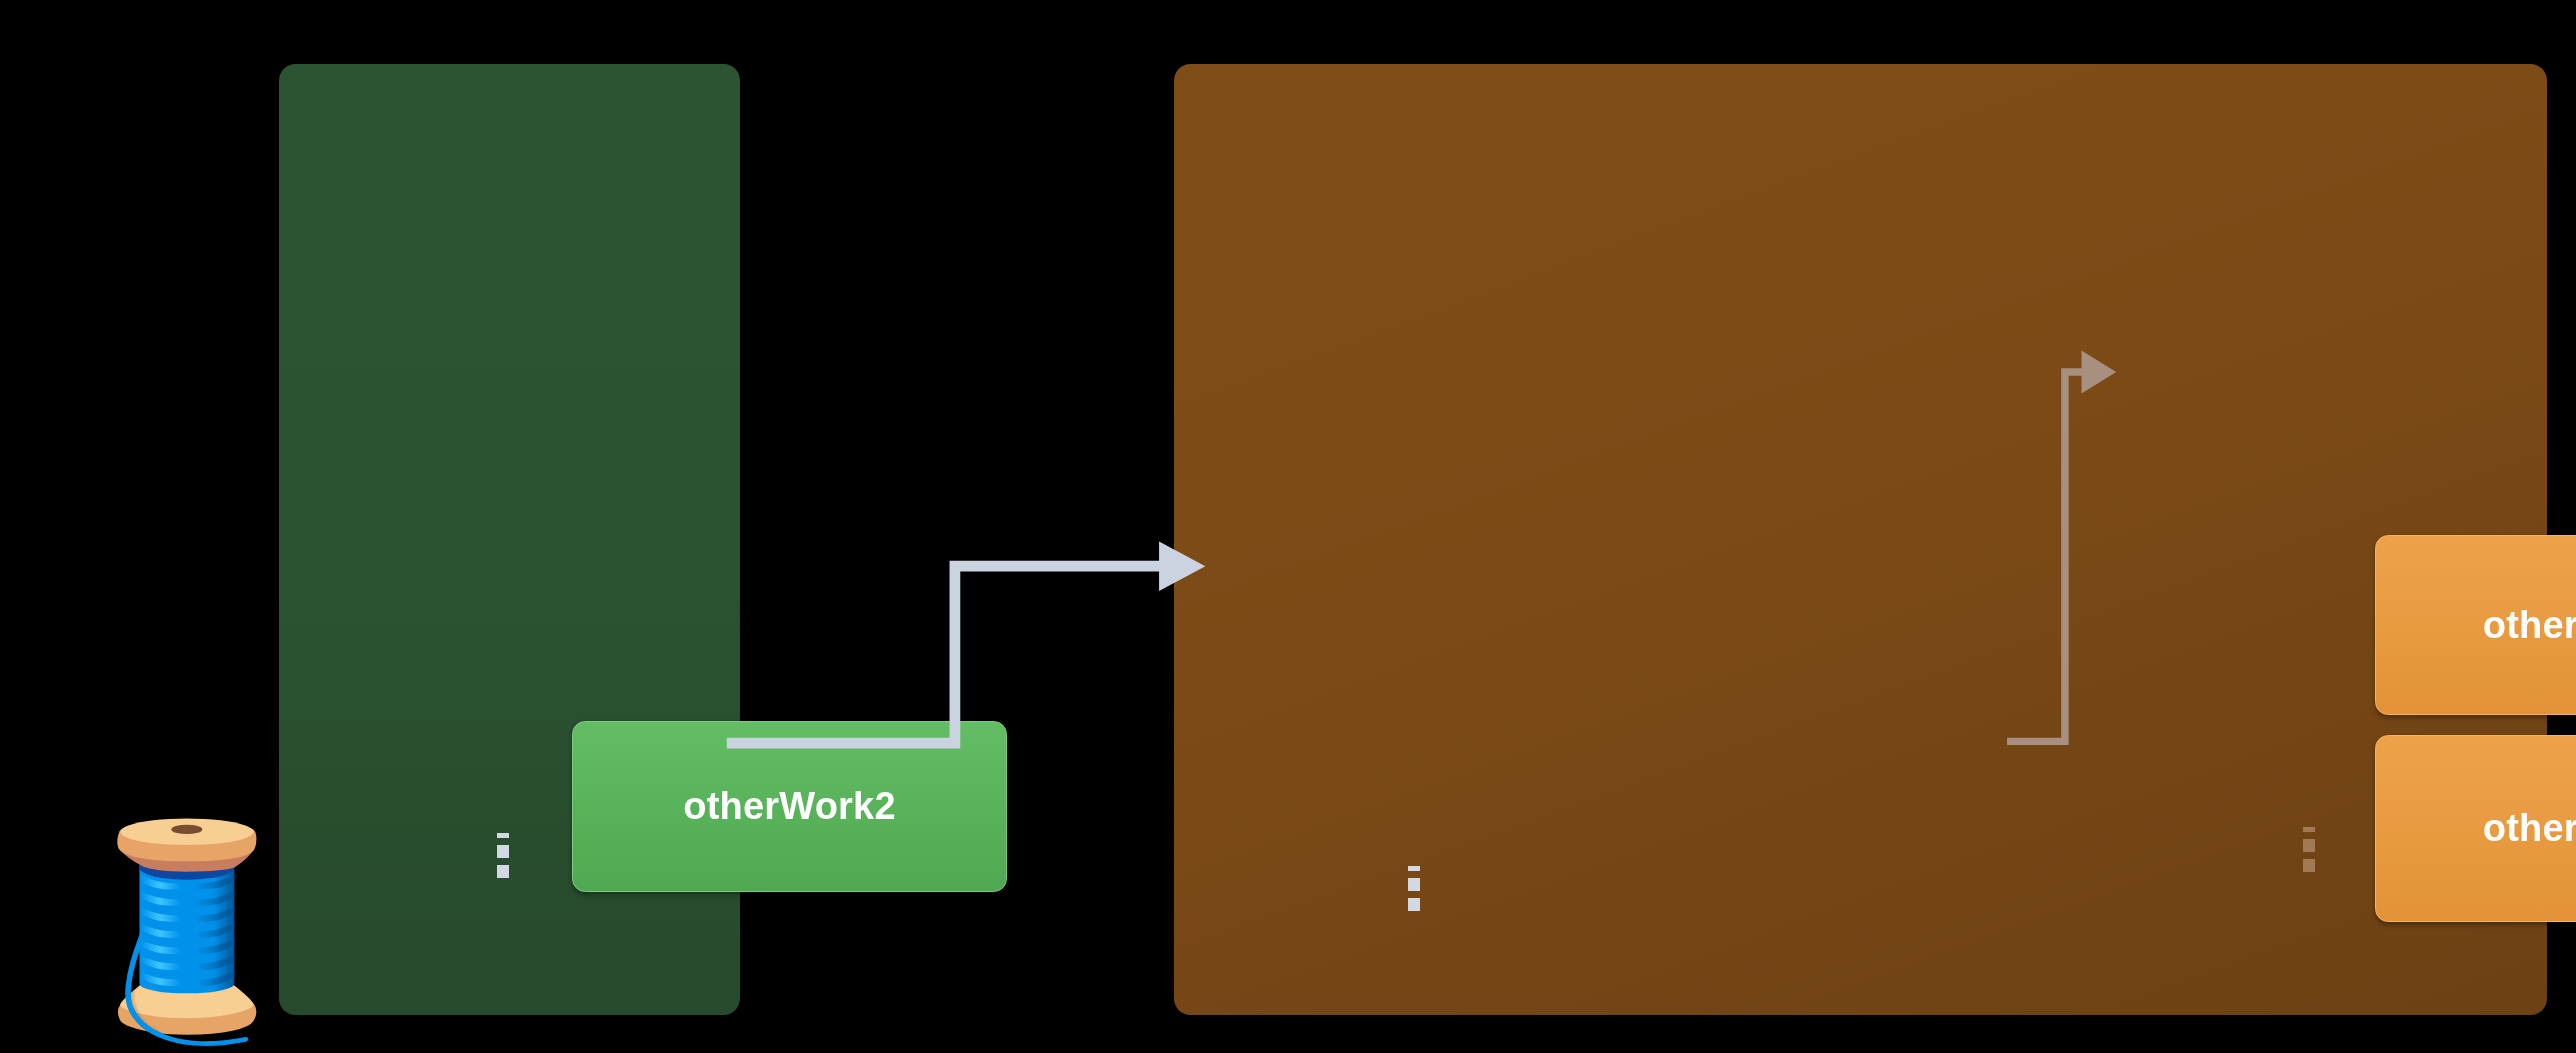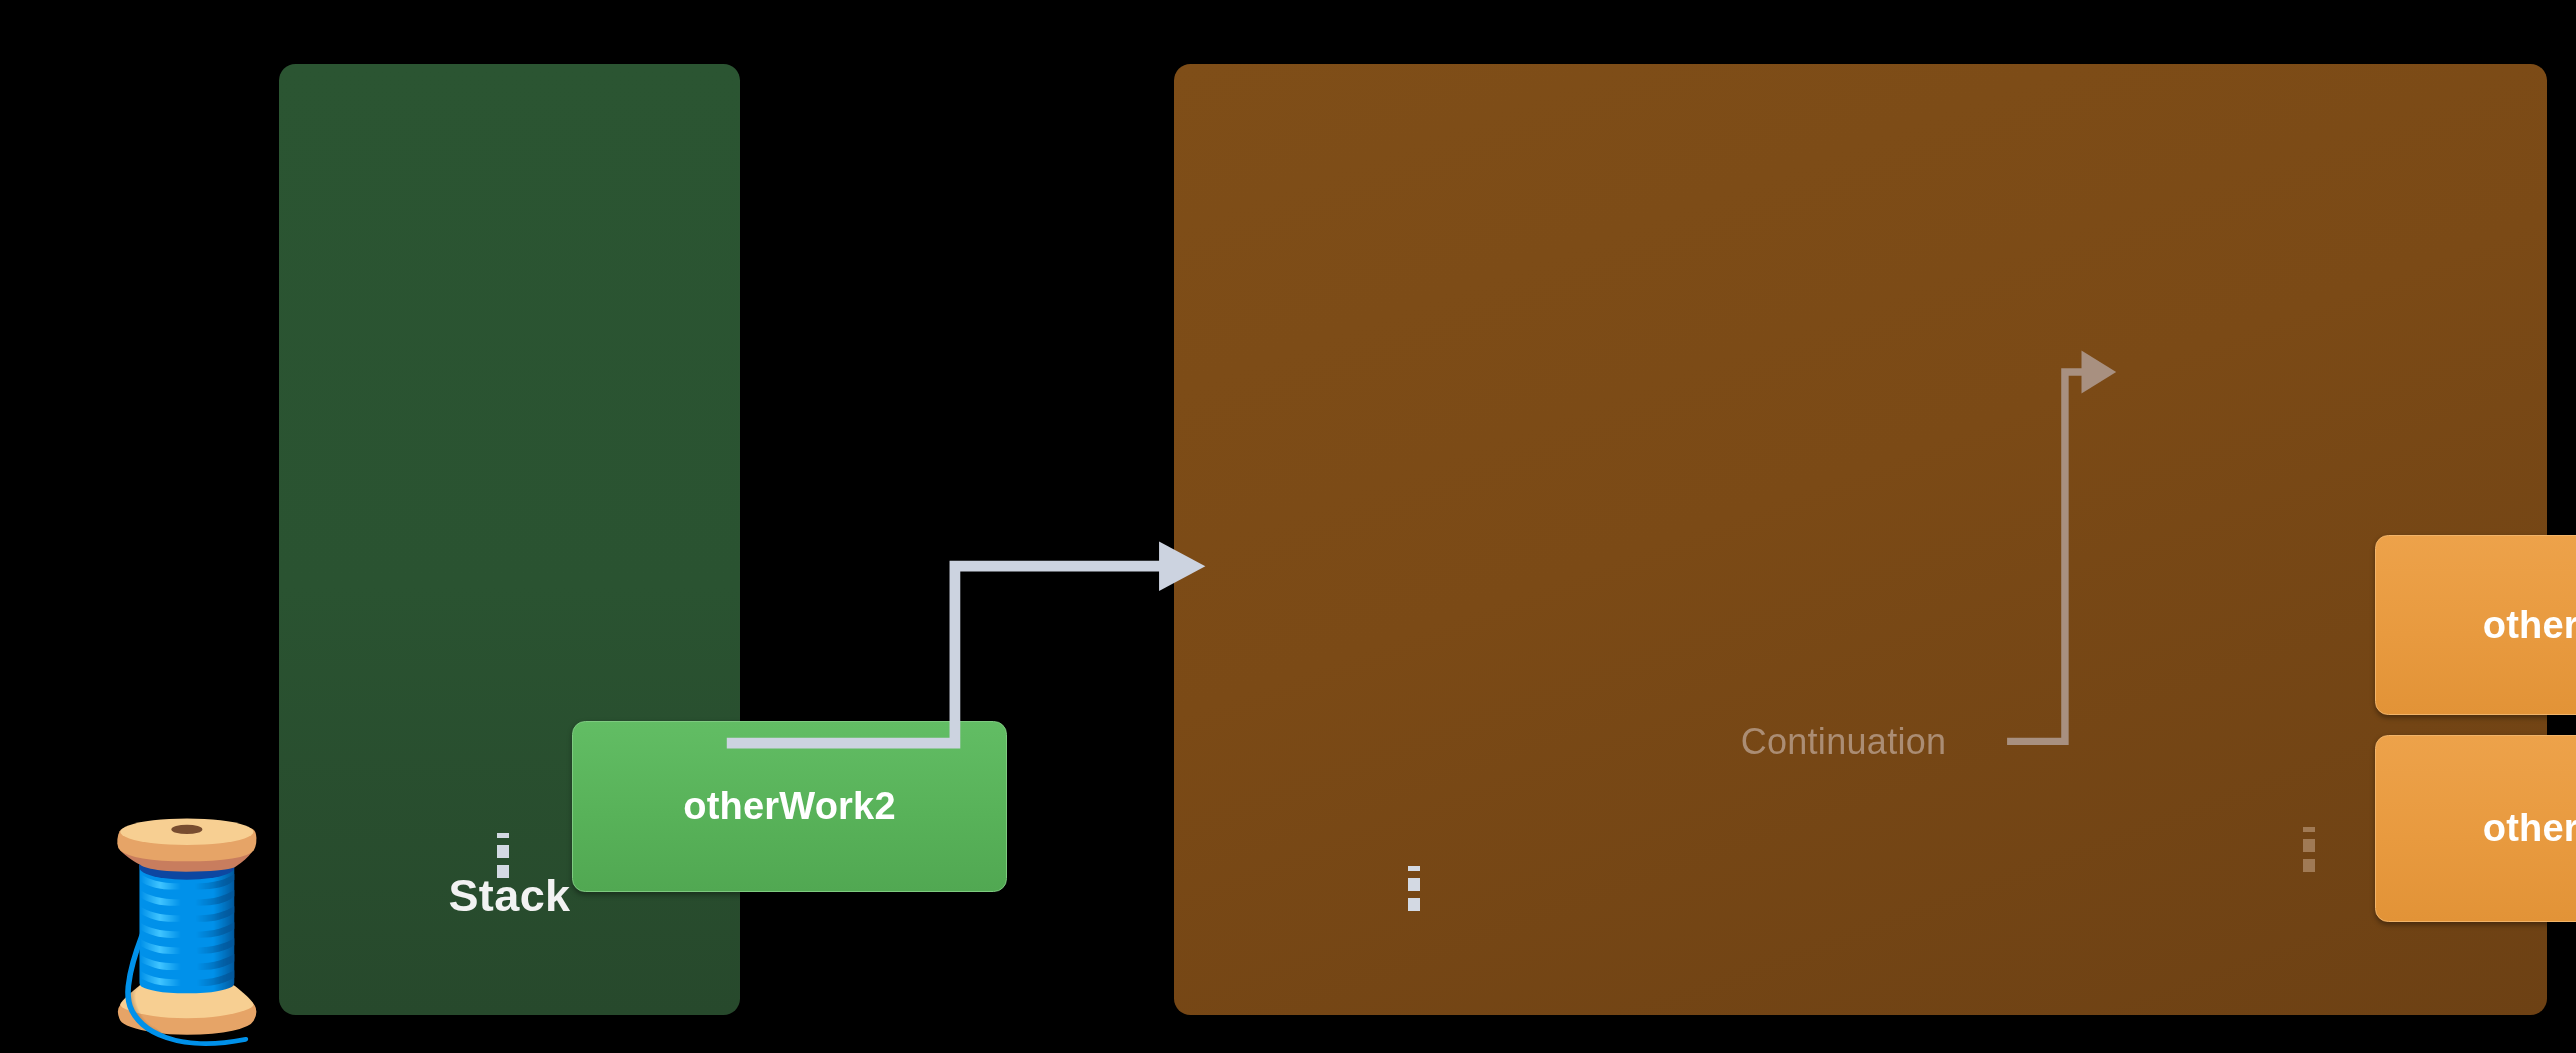--- a/index.html
+++ b/index.html
@@ -150,21 +150,20 @@
 <div id="canvas">
 
   <div class="spool">🧵</div>
 
   <div class="region region-stack">
 
     <div class="frame frame-green stack-frame-1">
       <span>otherWork2</span>
     </div>
 
-    <div class="region-label">Stack</div>
   </div>
 
   <div class="dots dots-stack">
     <i></i>
       <i></i>
       <i></i>
   </div>
 
   <div class="region region-heap">
 
@@ -183,21 +182,20 @@
       <i></i>
       <i></i>
   </div>
 
   <div class="dots dots-dim dots-cont">
     <i></i>
       <i></i>
       <i></i>
   </div>
 
-  <div class="cont-label">Continuation</div>
 
   <svg class="connector" viewBox="0 0 3116 1274" width="2576" height="1053" xmlns="http://www.w3.org/2000/svg">
 
     <g>
       <path d="M 879 899 L 1155 899 L 1155 685 L 1414 685" fill="none" stroke="#ccd3e0" stroke-width="13" stroke-linecap="butt" stroke-linejoin="miter"></path>
       <polygon points="1402,655 1458,685 1402,715" fill="#ccd3e0"></polygon>
     </g>
 
     <g>
       <path d="M 2428 897 L 2498 897 L 2498 450 L 2528 450" fill="none" stroke="#a89080" stroke-width="9" stroke-linecap="butt" stroke-linejoin="miter"></path>

